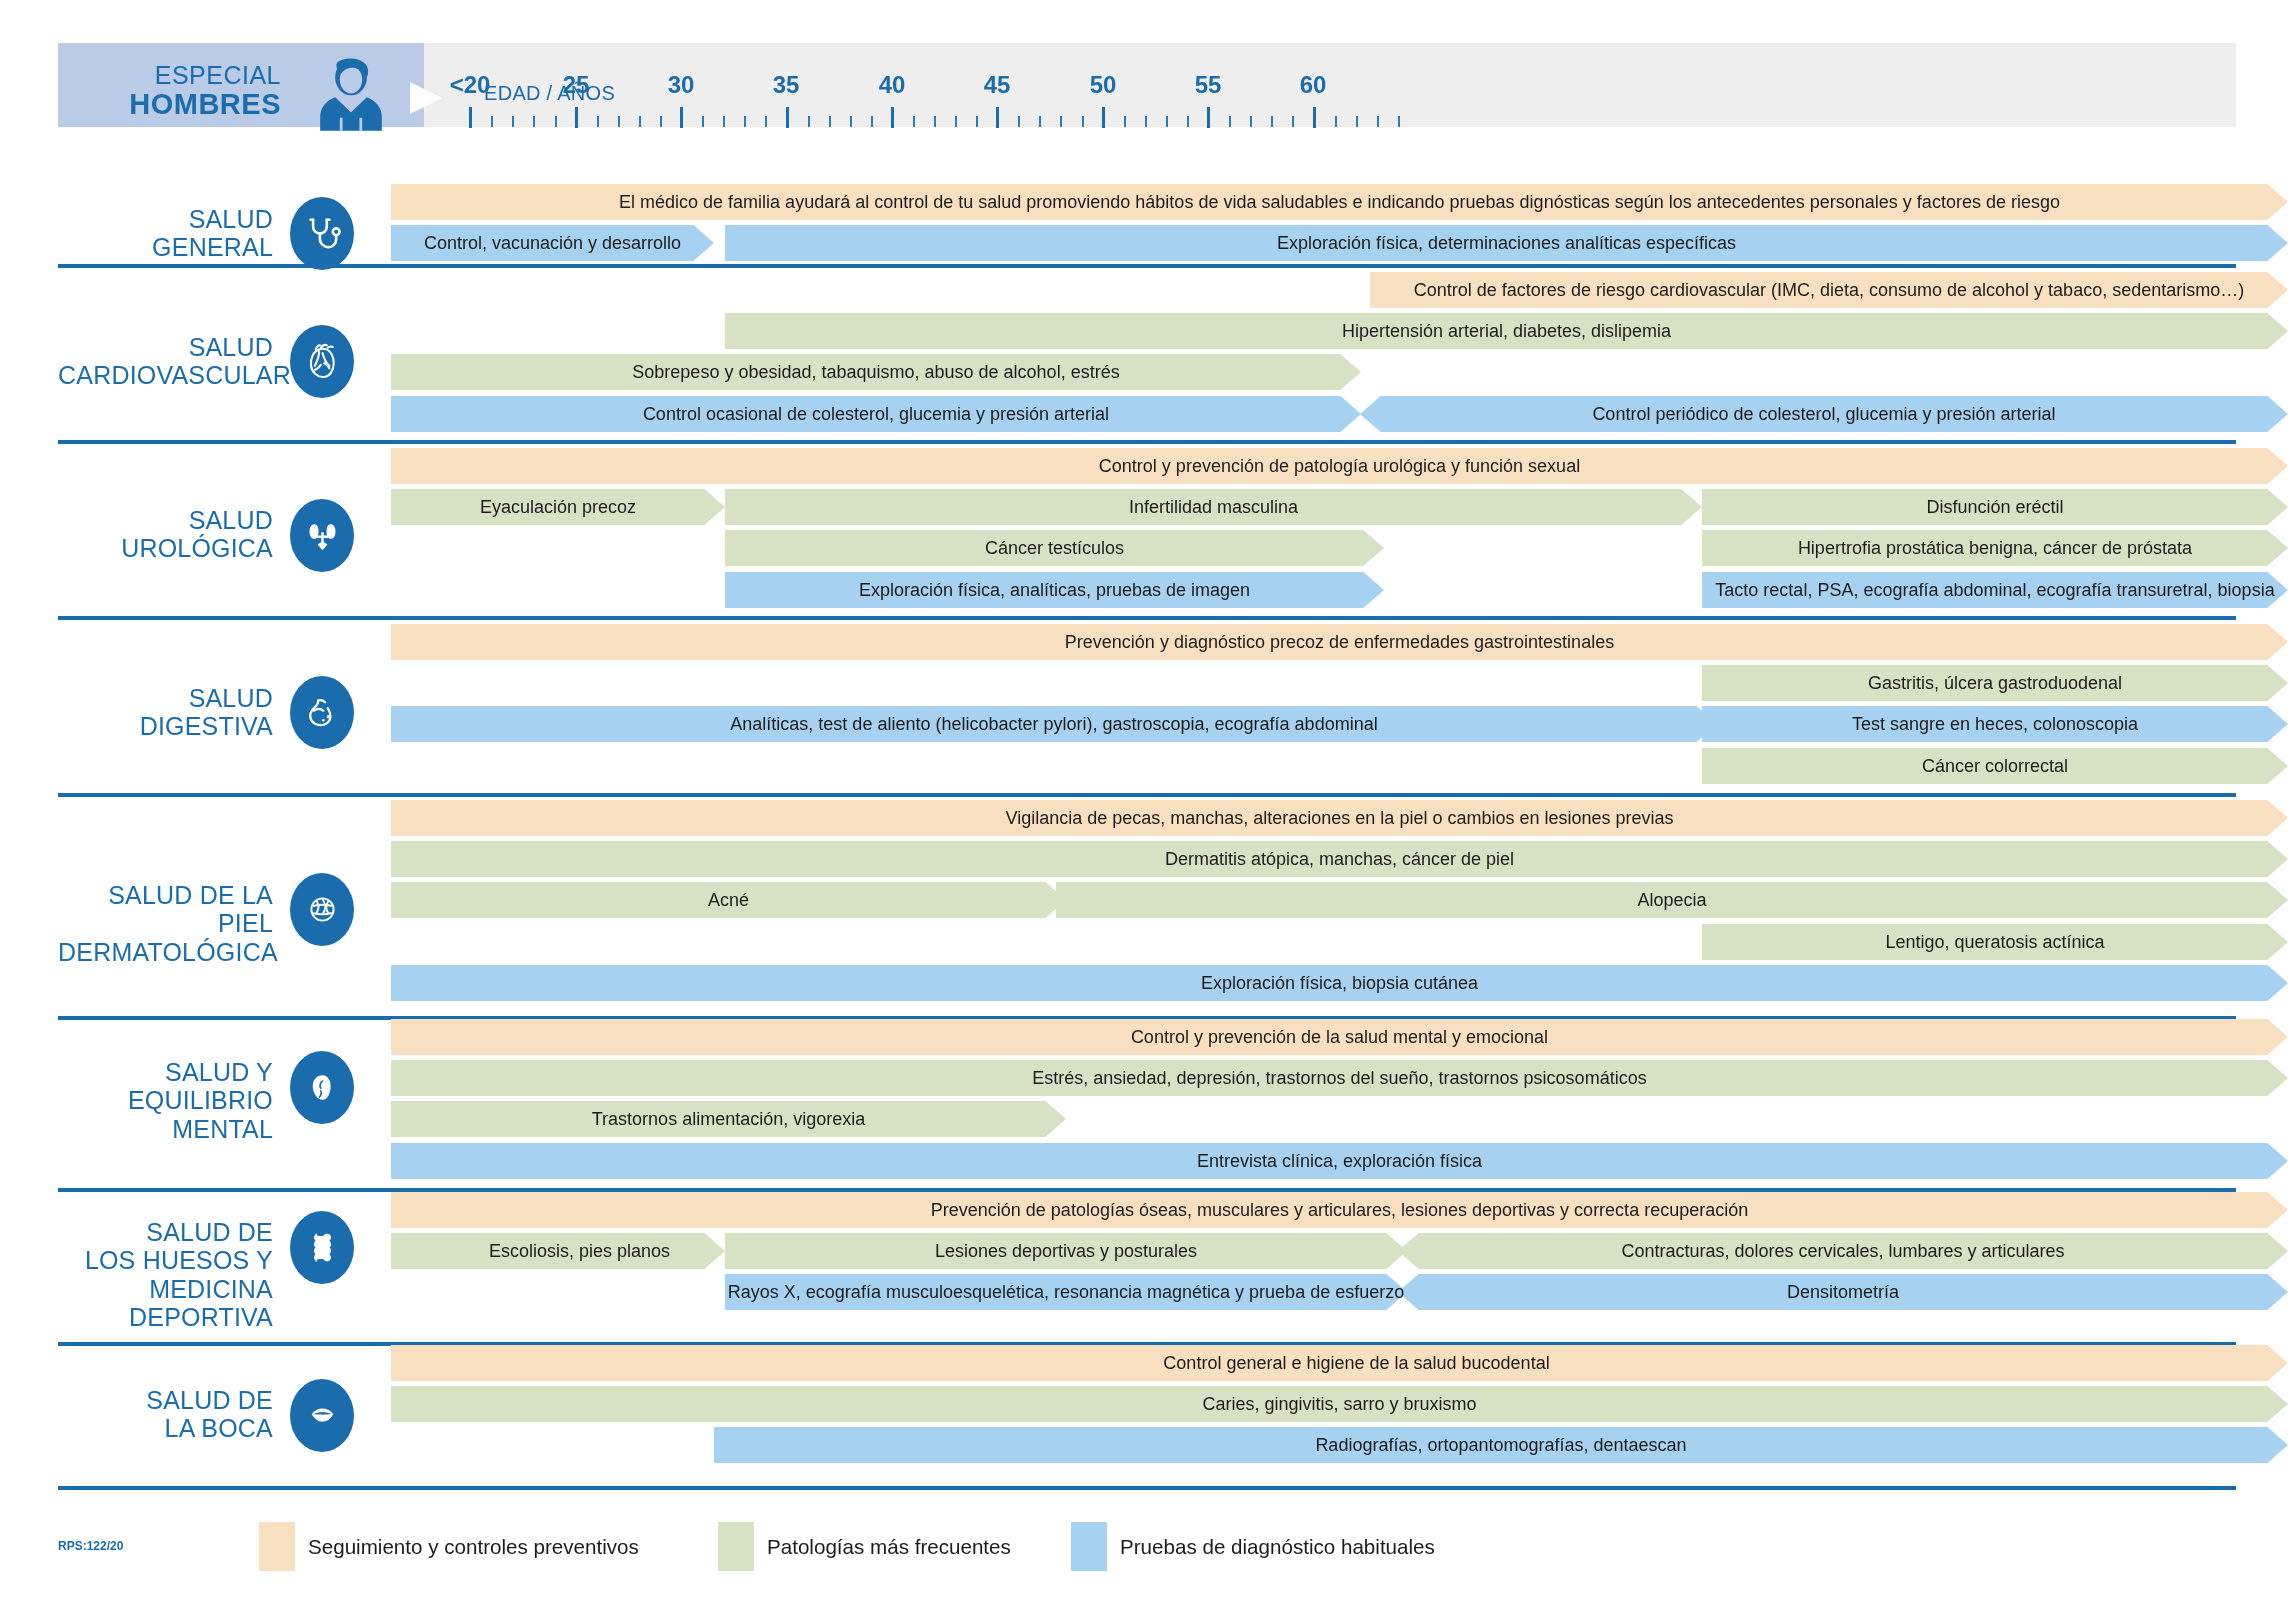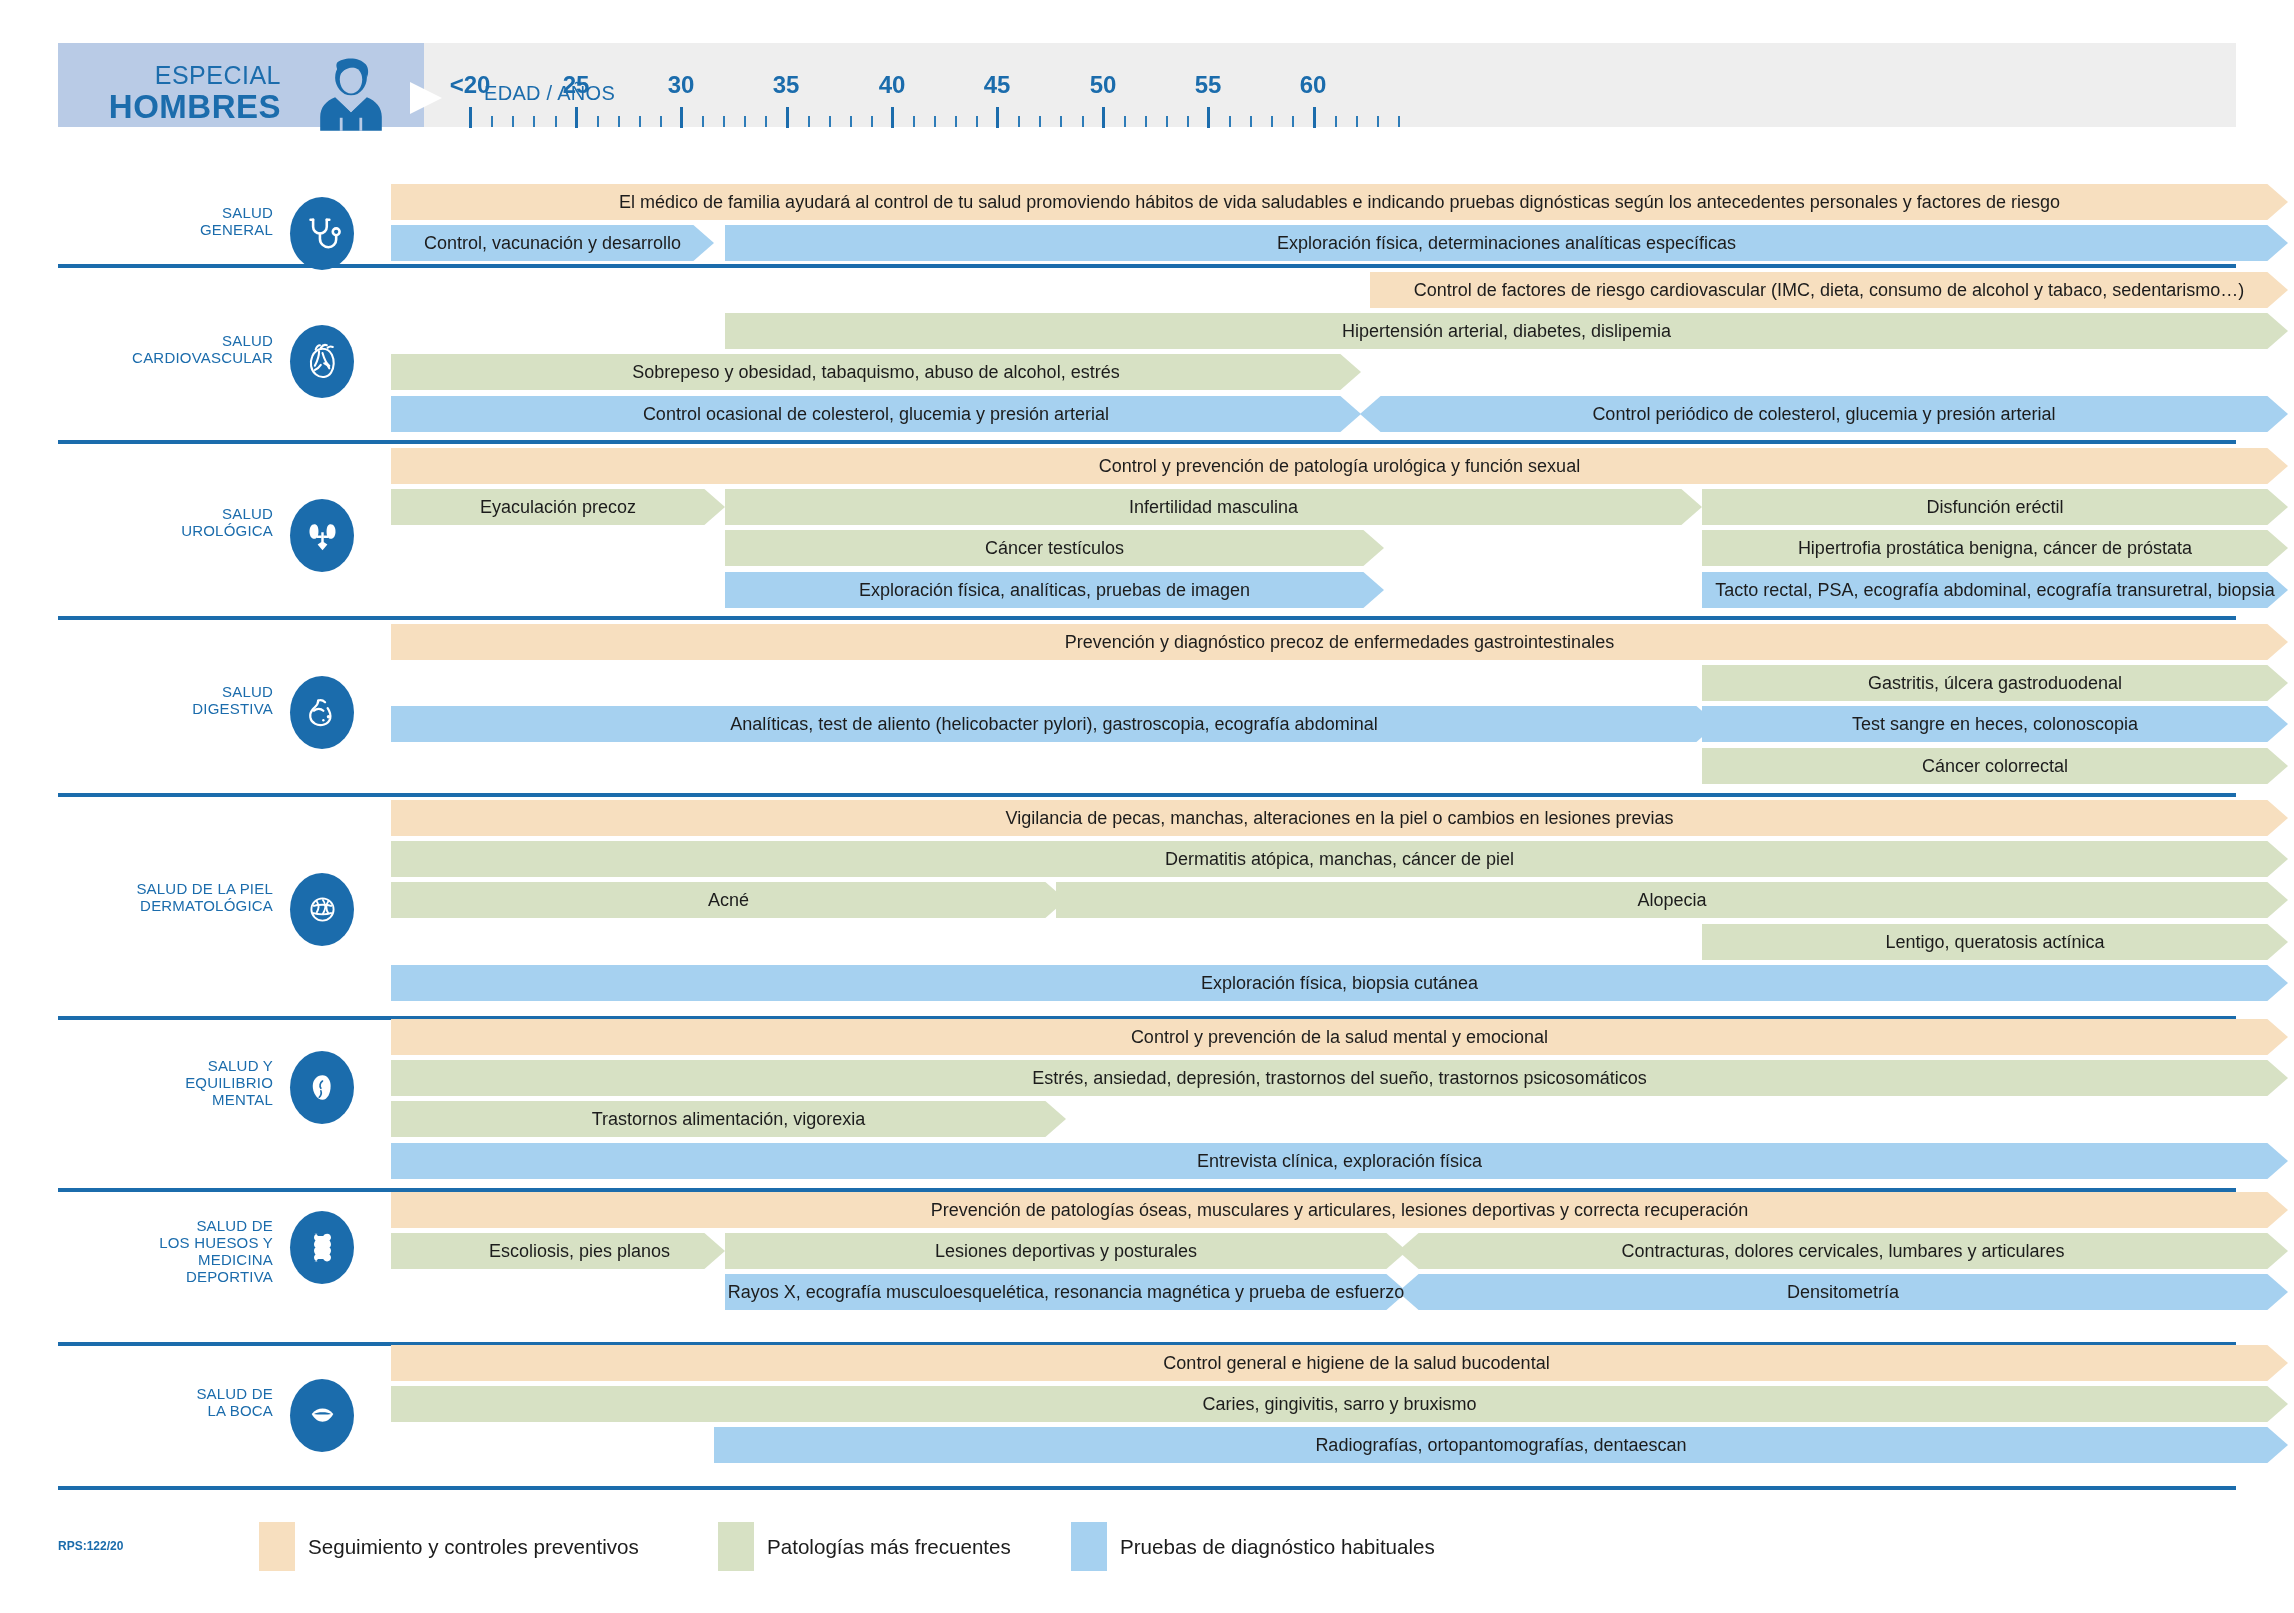--- a/index.html
+++ b/index.html
@@ -10,33 +10,33 @@
     font-family: "Liberation Sans", sans-serif;
     position: relative;
     overflow: hidden;
   }
   
   #header { position:absolute; left:58px; top:43px; width:2178px; height:84px; }
   #header-blue { position:absolute; left:0; top:0; width:366px; height:84px; background:#b9cbe6; }
   #header-grey { position:absolute; left:366px; top:0; width:1812px; height:84px; background:#eeeeee; }
   .special-label { position:absolute; left:17px; top:19px; width:206px; text-align:right; line-height:1.08; }
   .special-label .l1 { font-size:25px; color:#1b6cac; letter-spacing:0.5px; }
-  .special-label .l2 { font-size:33px; color:#1b6cac; font-weight:bold; letter-spacing:0.5px; }
+  .special-label .l2 { font-size:29px; color:#1b6cac; font-weight:bold; letter-spacing:0.5px; }
   #man-icon { position:absolute; left:251px; top:13px; width:84px; height:75px; }
   #play-tri { position:absolute; left:352px; top:39px; width:0; height:0;
     border-left:32px solid #ffffff; border-top:16px solid transparent; border-bottom:16px solid transparent; }
   #edad-label { position:absolute; left:426px; top:39px; font-size:20px; color:#1b6cac; letter-spacing:0.3px; }
   .age-tick-label { position:absolute; top:28px; font-size:24px; font-weight:bold; color:#1b6cac; transform:translateX(-50%); }
   .tick-major { position:absolute; top:64px; width:2.8px; height:20.6px; background:#1b6cac; }
   .tick-minor { position:absolute; top:73px; width:1.9px; height:11.2px; background:#2d7cb8; }
 
   
   .section { position:absolute; left:58px; width:2178px; }
   .sec-rule { position:absolute; left:0; width:2178px; height:3.7px; background:#1b6cac; }
-  .sec-title { position:absolute; text-align:right; color:#1b6cac; font-size:15px; line-height:1.13; letter-spacing:0.2px; }
+  .sec-title { position:absolute; text-align:right; color:#1b6cac; font-size:25px; line-height:1.13; letter-spacing:0.2px; }
   .sec-icon { position:absolute; width:64px; height:73px; border-radius:50%/50%; background:#1b6cac;
               display:flex; align-items:center; justify-content:center; }
   .sec-icon svg { display:block; }
 
   
   .bar { position:absolute; height:36px; display:flex; align-items:center; justify-content:center; }
   .bar .lbl { font-size:18px; color:#1c1c1c; white-space:nowrap; padding:0 9.4px; position:relative; z-index:2; }
   .bar .shape { position:absolute; inset:0; z-index:1; }
   .bar.c-orange .shape { background:#f7dfbf; }
   .bar.c-green  .shape { background:#d7e1c4; }

